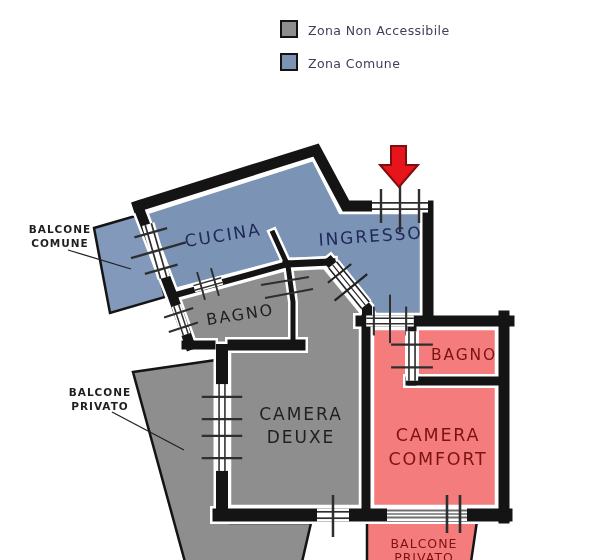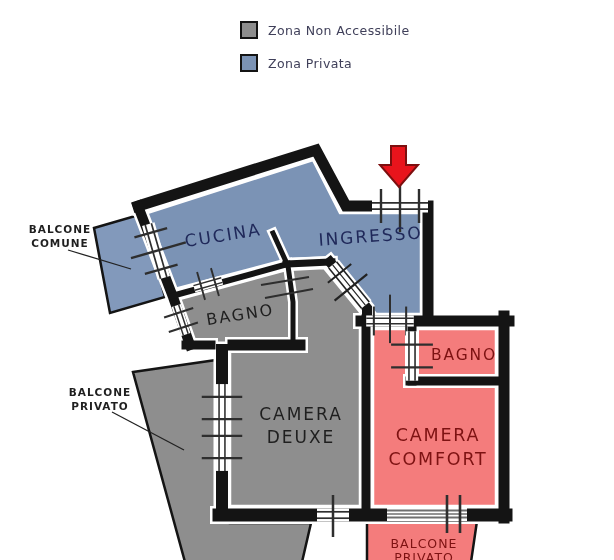--- a/index.html
+++ b/index.html
@@ -1,36 +1,36 @@
 <!DOCTYPE html>
 <html><head>
 <meta charset="utf-8">
 <style>
   html,body{margin:0;padding:0;background:#fff;}
   #stage{position:relative;width:614px;height:560px;overflow:hidden;background:#fff;
          font-family:"DejaVu Sans","Liberation Sans",sans-serif;}
   #plan-svg{position:absolute;left:0;top:0;}
   .legend{position:absolute;left:240px;top:22px;}
-  .legend-item{display:flex;align-items:center;height:16px;margin-bottom:17px;}
+  .legend-item{display:flex;align-items:flex-end;height:16px;margin-bottom:17px;margin-left:40px;}
   .swatch{width:14px;height:14px;border:2px solid #141414;margin-right:10px;flex:0 0 auto;}
   .legend-label{font-size:12.5px;letter-spacing:.4px;white-space:nowrap;}
 </style>
 </head>
 <body>
 
 <div id="stage">
 
   <div class="legend">
     <div class="legend-item">
       <span class="swatch" style="background: rgb(142, 142, 142);"></span>
       <span class="legend-label" style="color: rgb(64, 64, 90);">Zona Non Accessibile</span>
     </div>
     <div class="legend-item">
       <span class="swatch" style="background: rgb(123, 147, 181);"></span>
-      <span class="legend-label" style="color: rgb(64, 64, 90);">Zona Privata</span>
+      <span class="legend-label" style="color: rgb(64, 64, 90);">Zona Comune</span>
     </div>
   </div>
 
   <svg id="plan-svg" width="614" height="560" viewBox="0 0 614 560">
     <defs>
       <g id="win3">
         <rect x="-28" y="-6.5" width="56" height="13" fill="#fff" stroke="none"></rect>
         <line x1="-28" y1="-3.2" x2="28" y2="-3.2" stroke-width="1.7"></line>
         <line x1="-28" y1="3.2" x2="28" y2="3.2" stroke-width="1.7"></line>
         <line x1="-19" y1="-17" x2="-19" y2="17" stroke-width="2.4"></line>

